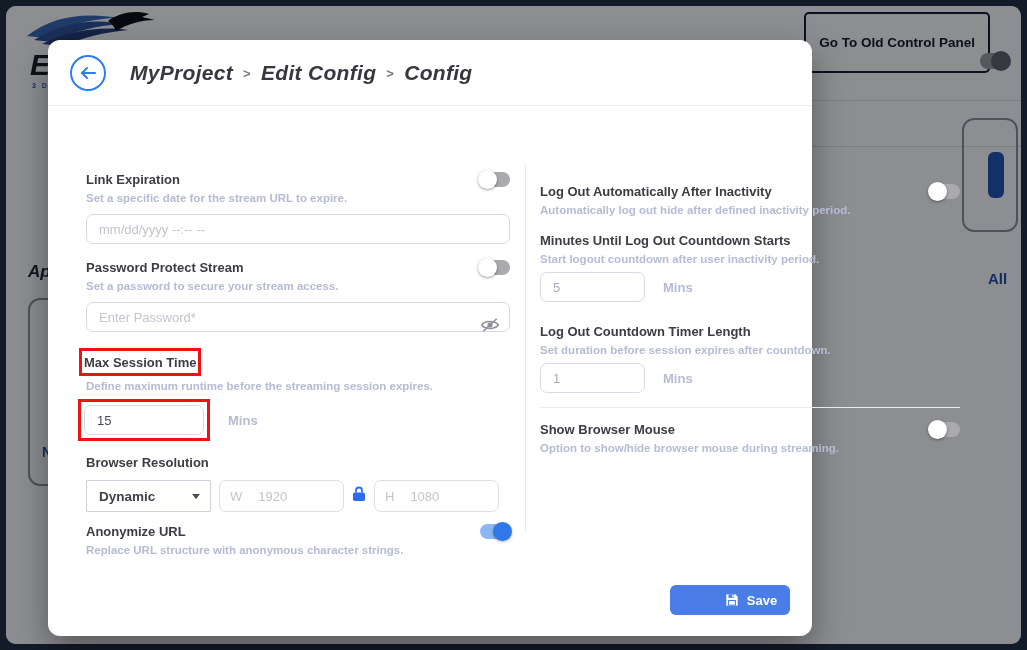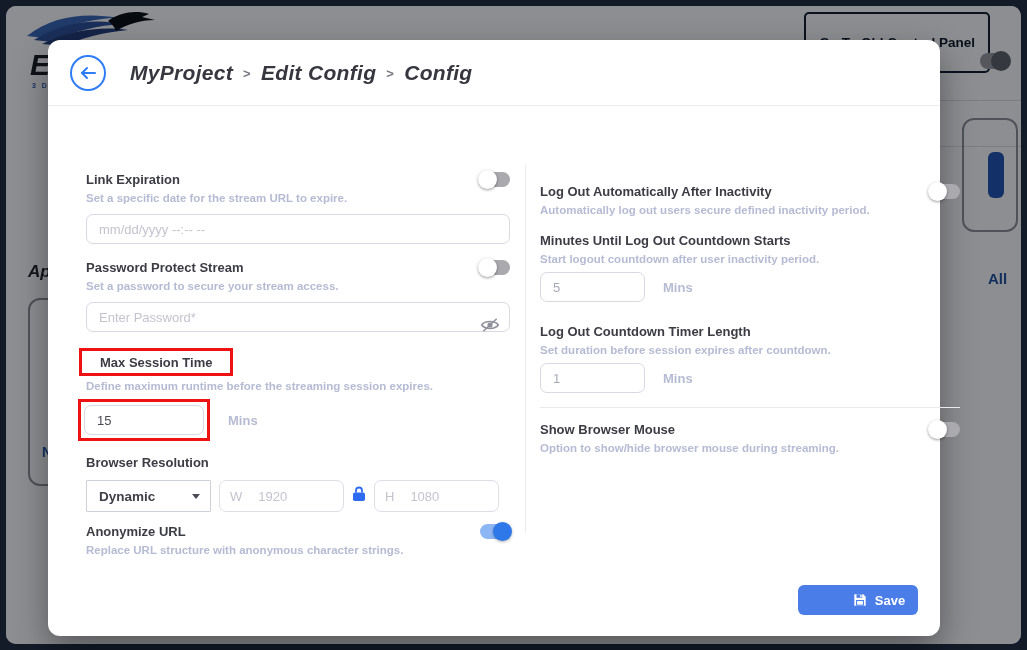--- a/index.html
+++ b/index.html
@@ -19,21 +19,21 @@
   .bg-apps { position:absolute; left:22px; top:256px; font-size:17px; font-style:italic; font-weight:900; color:#1e2026; }
   .bg-all { position:absolute; left:982px; top:264px; font-size:15px; font-weight:800; color:#1d4f9e; }
   .bg-card-left { position:absolute; left:22px; top:292px; width:140px; height:188px; border:2px solid #90919a; border-radius:12px; }
   .bg-card-left-text { position:absolute; left:12px; bottom:24px; color:#2456a8; font-weight:700; font-size:14px; }
   .bg-card-right { position:absolute; left:956px; top:112px; width:56px; height:114px; border:2px solid #90919a; border-radius:12px; }
   .bg-card-right-pill { position:absolute; left:24px; top:32px; width:16px; height:46px; background:#2153b4; border-radius:6px; }
 
   .overlay { position:absolute; left:6px; top:6px; right:6px; bottom:6px; background:rgba(5,8,15,0.46); border-radius:10px; z-index:5; }
 
   
-  .modal { position:absolute; left:48px; top:40px; width:892px; height:596px; background:#fff; border-radius:12px; box-shadow:0 14px 34px rgba(0,0,0,0.38); z-index:10; }
+  .modal { position:absolute; left:48px; top:40px; width:764px; height:596px; background:#fff; border-radius:12px; box-shadow:0 14px 34px rgba(0,0,0,0.38); z-index:10; }
   .m-header { display:flex; align-items:center; gap:24px; height:66px; padding-left:22px; border-bottom:1px solid #ececf1; }
   .back-btn { width:36px; height:36px; border:2px solid #2f7df6; border-radius:50%; display:flex; align-items:center; justify-content:center; background:#fff; cursor:pointer; flex:0 0 auto; }
   .crumbs { display:flex; align-items:center; gap:10px; font-size:21px; font-weight:900; font-style:italic; color:#37383f; letter-spacing:0.3px; }
   .crumb-sep { font-size:13px; color:#77787f; font-weight:700; font-style:normal; padding-top:2px; }
 
   .tab-row { position:relative; height:40px; border-bottom:1px solid #e9e9ef; }
   .tab-common { position:absolute; left:24px; top:10px; font-size:15.5px; font-weight:700; color:#2b72e8; cursor:pointer; }
   .tab-underline { position:absolute; left:16px; bottom:-1px; width:88px; height:3px; background:#2b72e8; border-radius:2px; }
   .adv { position:absolute; right:16px; top:11px; display:flex; align-items:center; gap:12px; }
   .adv-label { font-size:13.5px; font-weight:700; color:#2b6ef5; }
@@ -56,21 +56,21 @@
   input::placeholder { color:#c3c4ce; opacity:1; }
   .pw-wrap { position:relative; }
   .eye { position:absolute; right:10px; top:15px; }
 
   .num-row { display:flex; align-items:center; margin-top:6px; }
   .num-input { width:120px; height:30px; border:1px solid #d8d9e2; border-radius:7px; padding:0 12px; font-size:13px; color:#4a4b55; outline:none; font-family:"Liberation Sans",sans-serif; }
   .num-input.gray { color:#a8abbc; }
   .mins { font-size:13px; color:#b6bbd4; font-weight:600; margin-left:18px; }
 
   
-  .redbox-label { display:inline-block; border:3px solid #ee1212; padding:2px 18px; margin-left:-7px; }
+  .redbox-label { display:inline-block; border:3px solid #ee1212; padding:2px 2px; margin-left:-7px; }
   .redbox-input { display:inline-block; border:3px solid #ee1212; padding:3px; margin-left:-8px; }
 
   .res-row { display:flex; align-items:center; gap:8px; margin-top:9px; }
   .select { height:32px; border:1px solid #cfd1da; border-radius:1px; display:flex; align-items:center; justify-content:space-between; padding:0 10px 0 12px; background:#fff; cursor:pointer; }
   .select.dynamic { width:125px; color:#3f4048; font-size:13.5px; font-weight:600; }
   .caret { width:0; height:0; border-left:4.5px solid transparent; border-right:4.5px solid transparent; border-top:5.5px solid #4a4b55; }
   .caret.lite { border-top-color:#8a8b95; }
   .dim-input { width:125px; height:32px; border:1px solid #dddee6; border-radius:7px; display:flex; align-items:center; gap:16px; padding:0 10px; color:#c3c4ce; font-size:13px; background:#fff; }
 
   .rdiv { height:1px; background:#e9e9ef; margin:14px 0; }
@@ -218,21 +218,21 @@
 
     <div class="col-right">
 
       <div class="mb14">
         <div class="f-head">
           <span class="f-label">Log Out Automatically After Inactivity</span>
           <div class="switch">
               <div class="knob"></div>
             </div>
         </div>
-        <div class="f-desc">Automatically log out users secure defined inactivity period.</div>
+        <div class="f-desc">Automatically log out hide after defined inactivity period.</div>
       </div>
 
       <div class="mb20">
         <span class="f-label">Minutes Until Log Out Countdown Starts</span>
         <div class="f-desc">Start logout countdown after user inactivity period.</div>
         <div class="num-row">
           <input class="num-input gray" style="width: 105px;" type="text" value="5">
           <span class="mins">Mins</span>
         </div>
       </div>

